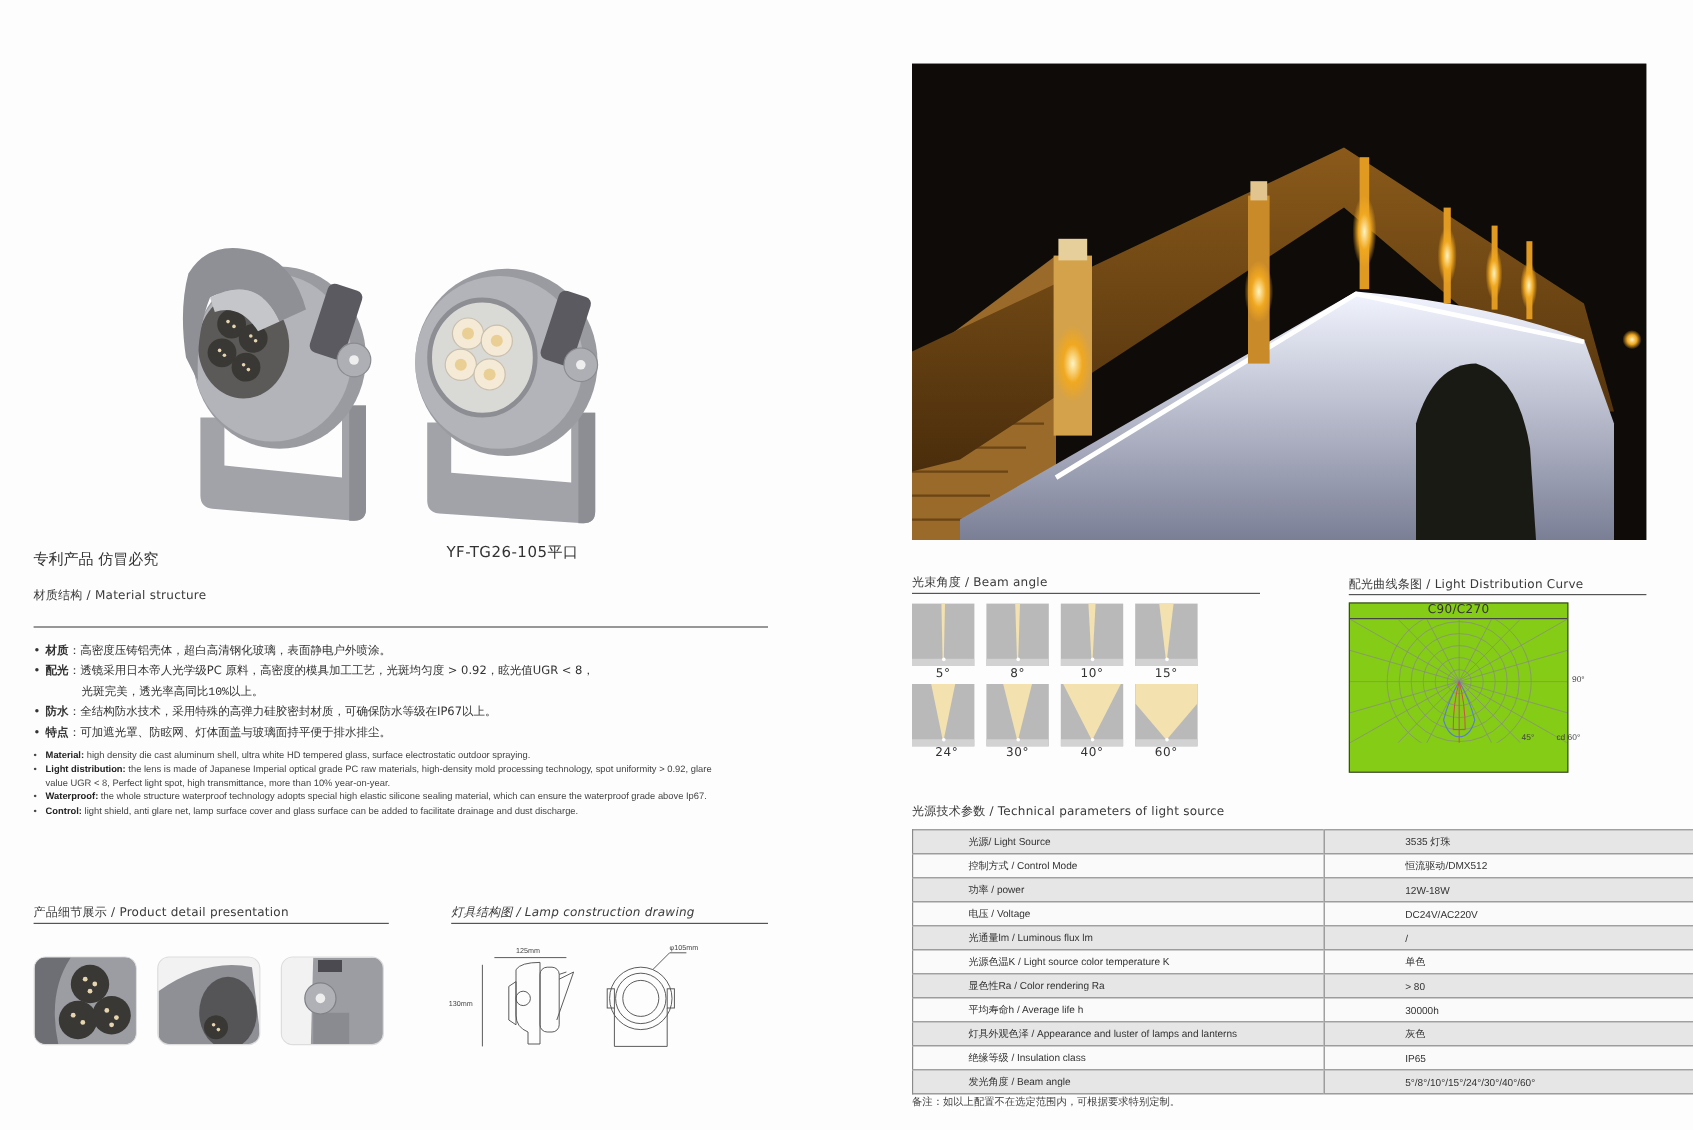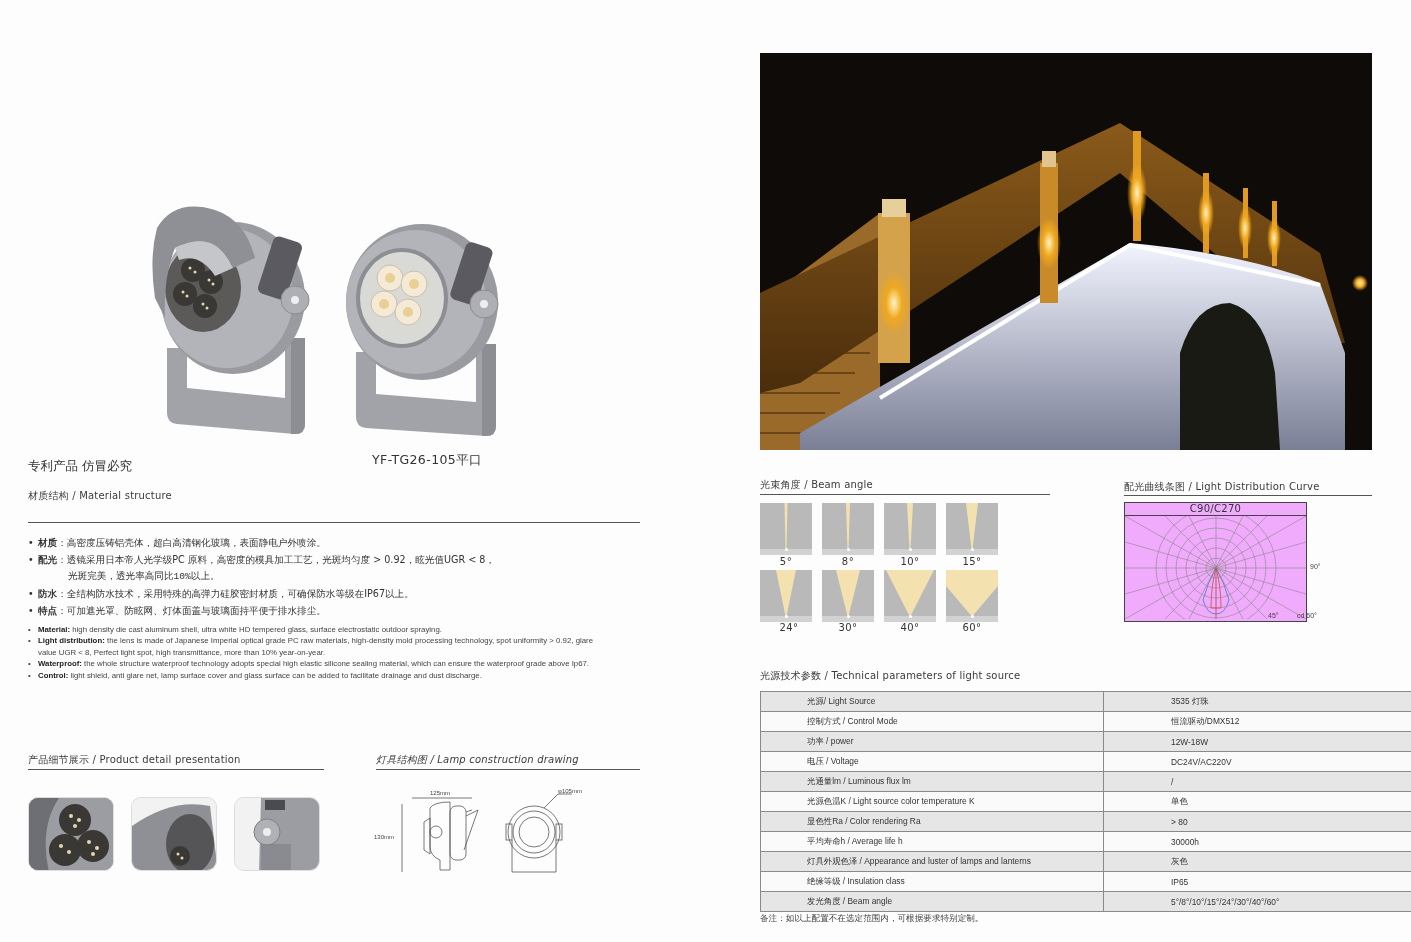--- a/index.html
+++ b/index.html
@@ -36,21 +36,21 @@
   
   .photo { left: 760px; top: 53px; width: 612px; height: 397px; background: #0d0a08; overflow: hidden; }
 
   
   .beam-cell { position: absolute; width: 52px; height: 52px; background: #b9b9b9; overflow: hidden; }
   .beam-cell .floor { position: absolute; left: 0; right: 0; bottom: 0; height: 6px; background: #d2d2d2; }
   .beam-cell .dot { position: absolute; bottom: 4px; left: 50%; width: 3px; height: 3px; margin-left: -1.5px; background: #fff; border-radius: 50%; }
   .beam-label { position: absolute; width: 52px; text-align: center; font-size: 10px; color: #333; letter-spacing: 0.5px; }
 
   
-  .curve-box { left: 1124px; top: 502px; width: 183px; height: 120px; border: 1px solid #444; background: #f0abfc; }
+  .curve-box { left: 1124px; top: 502px; width: 183px; height: 142px; border: 1px solid #444; background: #84cc16; }
   .curve-head { height: 13px; border-bottom: 1px solid #444; text-align: center; font-size: 10px; line-height: 12px; color: #333; letter-spacing: 0.3px; }
 
   
   .tbl { left: 760px; top: 691px; width: 669px; border-collapse: collapse; border: 1px solid #8a8a8a; }
   .tbl td { height: 20px; font-family: "Liberation Sans", sans-serif; font-size: 8.4px; color: #333; border-top: 1px solid #8a8a8a; padding: 0; }
   .tbl tr:first-child td { border-top: none; }
   .tbl td.l { width: 343px; padding-left: 46px; border-right: 1px solid #8a8a8a; }
   .tbl td.r { padding-left: 67px; }
   .tbl tr:nth-child(odd) td { background: #e6e6e6; }
   .tbl tr:nth-child(even) td { background: #fafafa; }

